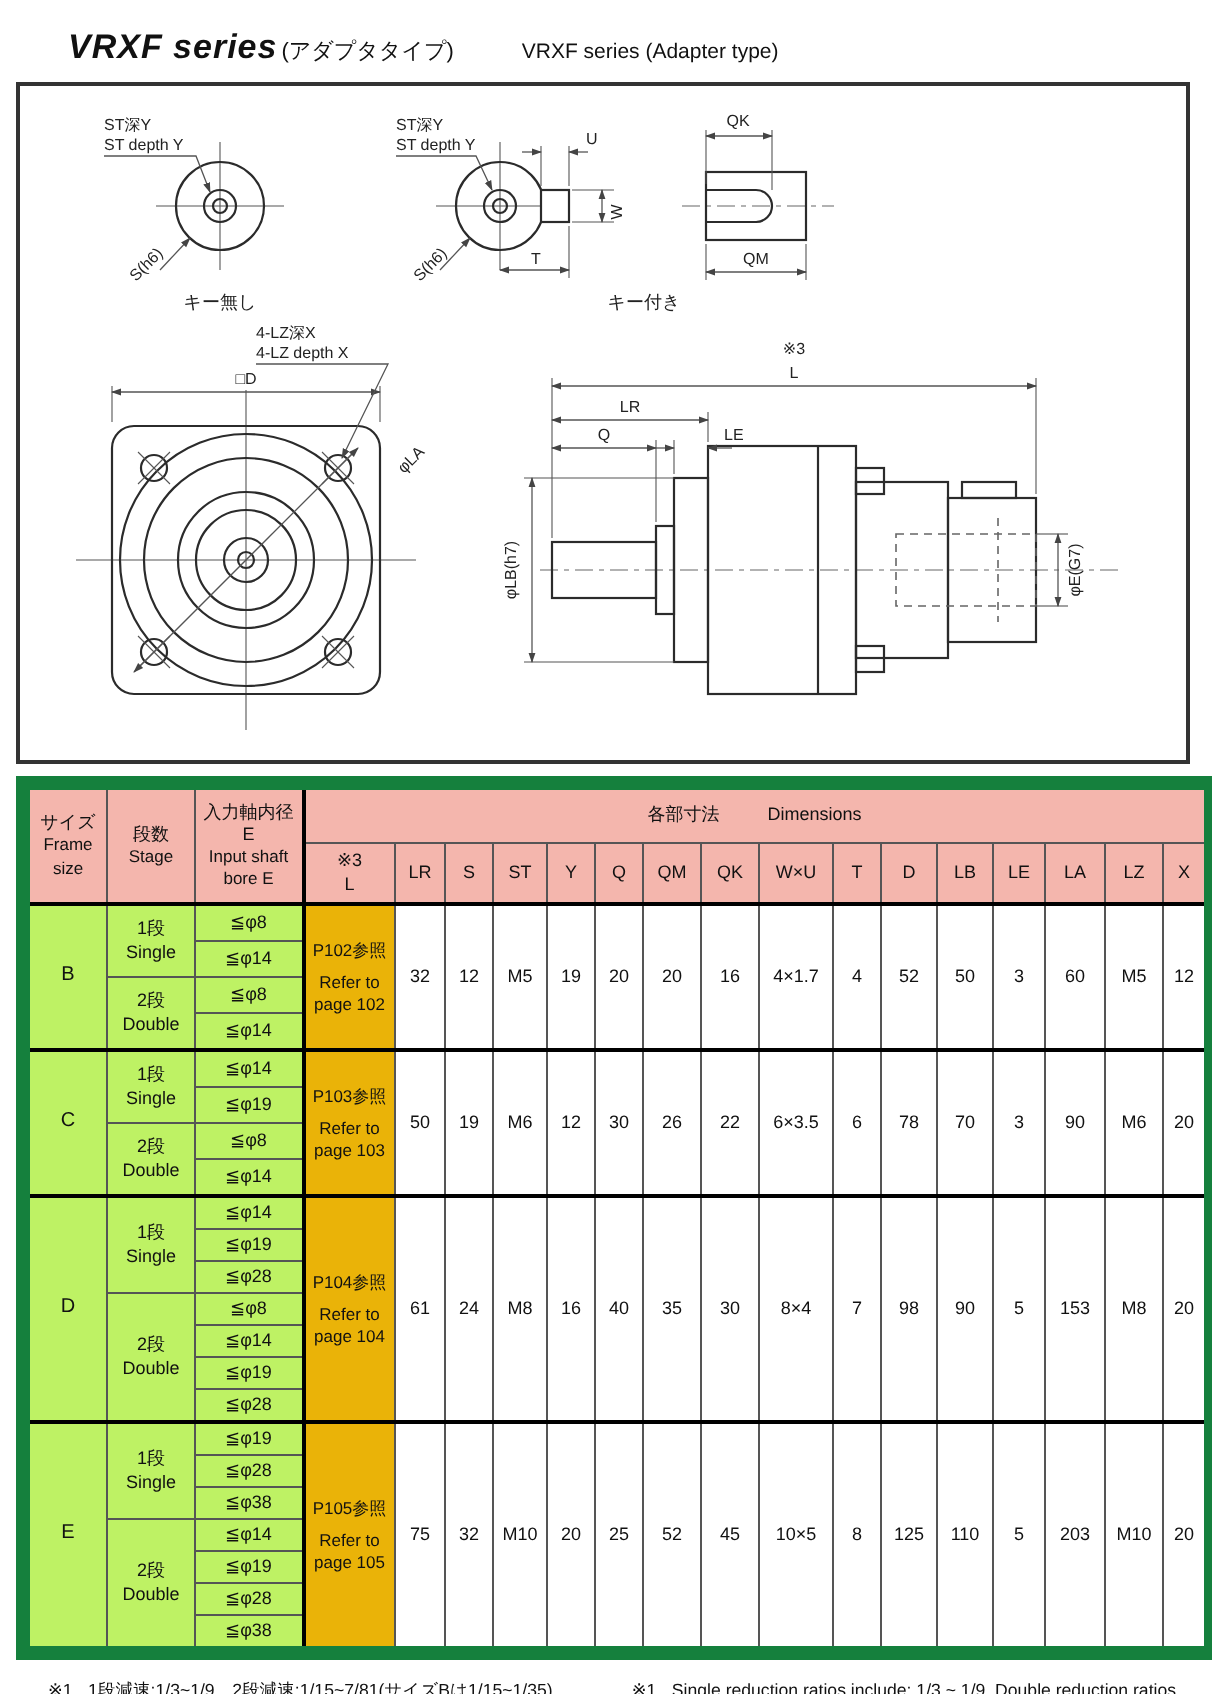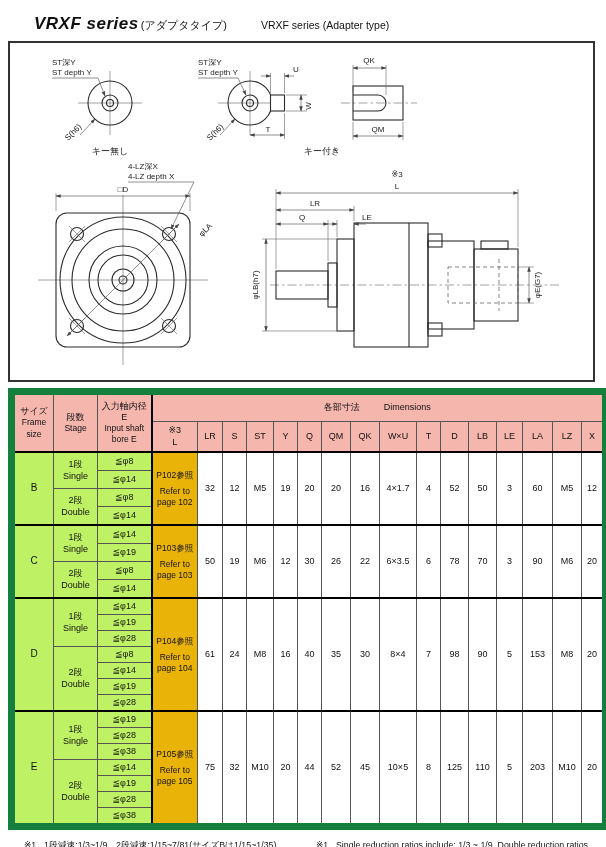--- a/index.html
+++ b/index.html
@@ -423,21 +423,21 @@
         <td class="pink" rowspan="3"><span>1段</span><br><span>Single</span></td>
         <td class="pink">≦φ19</td>
         <td class="lref col-l" rowspan="7">
           <div class="jp">P105参照</div>
           <div><span>Refer to</span><br><span>page 105</span></div>
         </td>
         <td rowspan="7">75</td>
         <td rowspan="7">32</td>
         <td rowspan="7">M10</td>
         <td rowspan="7">20</td>
-        <td rowspan="7">44</td>
+        <td rowspan="7">25</td>
         <td rowspan="7">52</td>
         <td rowspan="7">45</td>
         <td rowspan="7">10×5</td>
         <td rowspan="7">8</td>
         <td rowspan="7">125</td>
         <td rowspan="7">110</td>
         <td rowspan="7">5</td>
         <td rowspan="7">203</td>
         <td rowspan="7">M10</td>
         <td rowspan="7">20</td>

